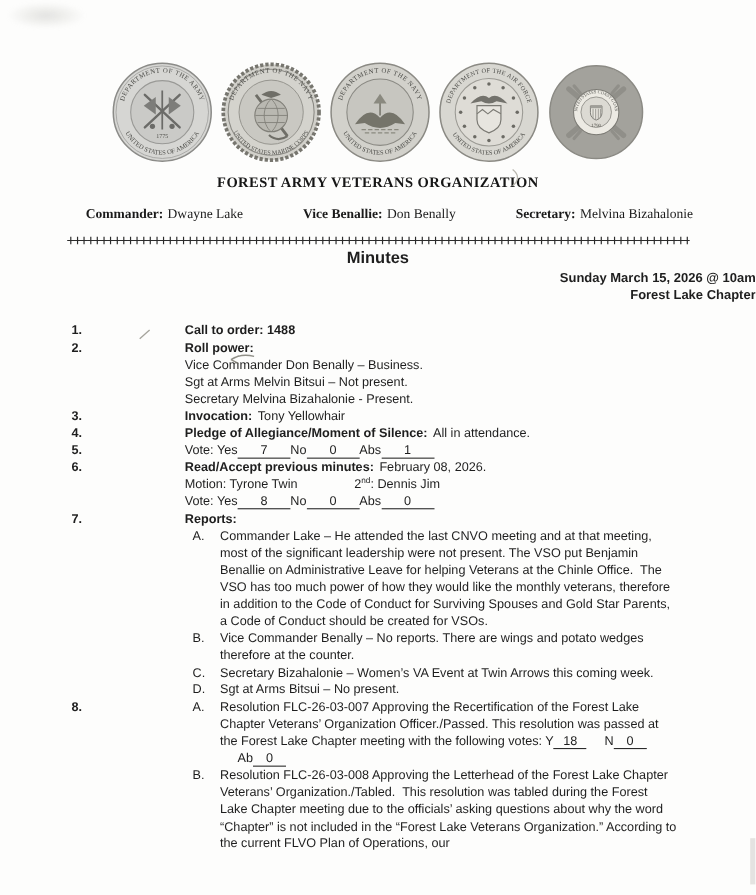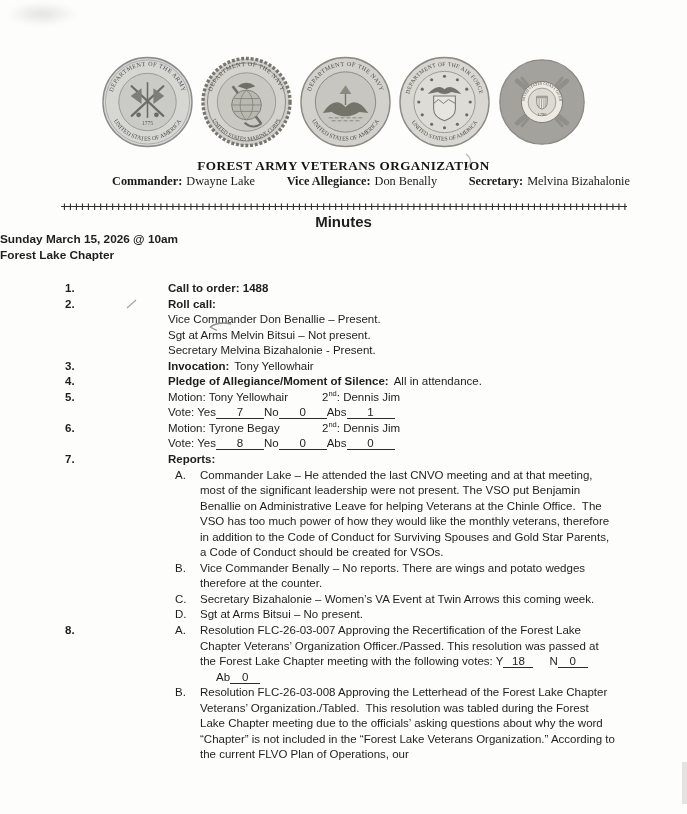--- a/index.html
+++ b/index.html
@@ -11,28 +11,28 @@
   .smudge{position:absolute;top:2px;left:6px;width:72px;height:24px;
     background:radial-gradient(ellipse,rgba(178,178,172,.35),transparent 70%);filter:blur(2px);}
   .edge-mark{position:absolute;right:0;top:762px;width:5px;height:42px;background:#d3d2ce;opacity:.6;}
   .pencil{position:absolute;}
   
   .seals-row{display:flex;justify-content:center;gap:6px;padding-top:55px;}
   .seal{display:block;}
   .arc-text{font-family:"Liberation Serif",serif;fill:#4c4c48;}
   .org-title{margin-top:9px;text-align:center;font-family:"Liberation Serif",serif;
     font-weight:bold;font-size:13.2px;letter-spacing:.4px;color:#161616;}
-  .officers{display:flex;justify-content:space-between;padding:0 57px 0 112px;
+  .officers{display:flex;justify-content:space-between;margin-top:13px;padding:0 57px 0 78px;
     font-family:"Liberation Serif",serif;font-size:12.3px;color:#1a1a1a;}
   .off-role{font-weight:bold;margin-right:4px;}
   .divider{margin:11px auto 0 auto;width:566px;overflow:hidden;white-space:nowrap;
     font-family:"DejaVu Sans Mono",monospace;font-size:13px;letter-spacing:-1.8px;color:#2c2c2c;line-height:13px;}
   
   .m-title{margin-top:0;text-align:center;font-weight:bold;font-size:15px;line-height:18px;}
-  .m-sub{text-align:left;font-weight:bold;font-size:11.8px;line-height:16px;}
+  .m-sub{text-align:right;font-weight:bold;font-size:11.8px;line-height:16px;}
   
   .agenda{margin-top:18px;padding-left:65px;font-size:11.5px;line-height:15.55px;width:566px;}
   .row{display:flex;}
   .num{flex:0 0 103px;font-weight:bold;}
   .content{flex:1 1 auto;min-width:0;}
   .blabel{font-weight:bold;}
   .after-label{margin-left:5px;}
   .motion-left{display:inline-block;width:154px;}
   sup{font-size:7.5px;line-height:0;}
   .uv{display:inline-block;width:48px;text-align:center;border-bottom:1.2px solid #2b2b2b;line-height:12px;}
@@ -135,21 +135,21 @@
   </div>
 
   <svg class="pencil" style="left:463px;top:153px;" width="14" height="18">
     <path d="M3 1 Q12 8 3 16" fill="none" stroke="#b9b7ae" stroke-width="1.2"></path>
   </svg>
 
   <div class="org-title">FOREST ARMY VETERANS ORGANIZATION</div>
 
   <div class="officers">
     <span><span class="off-role">Commander:</span><span>Dwayne Lake</span></span>
-    <span><span class="off-role">Vice Allegiance:</span><span>Don Benally</span></span>
+    <span><span class="off-role">Vice Benallie:</span><span>Don Benally</span></span>
     <span><span class="off-role">Secretary:</span><span>Melvina Bizahalonie</span></span>
   </div>
 
   <div class="divider">++++++++++++++++++++++++++++++++++++++++++++++++++++++++++++++++++++++++++++++++++++++++++++++++++++</div>
 
   <div class="m-title">Minutes</div>
   <div class="m-sub">Sunday March 15, 2026 @ 10am</div>
   <div class="m-sub">Forest Lake Chapter</div>
 
   <svg class="pencil" style="left:126px;top:299px;" width="12" height="10">
@@ -162,54 +162,52 @@
   <div class="agenda">
 
     <div class="row">
       <span class="num">1.</span>
       <div class="content"><span class="blabel">Call to order: 1488</span></div>
     </div>
 
     <div class="row">
       <span class="num">2.</span>
       <div class="content">
-        <div><span class="blabel">Roll call:</span></div>
-        <div>Vice Commander Don Benallie – Present.</div>
+        <div><span class="blabel">Roll power:</span></div>
+        <div>Vice Commander Don Benally – Business.</div>
         <div>Sgt at Arms Melvin Bitsui – Not present.</div>
         <div>Secretary Melvina Bizahalonie - Present.</div>
       </div>
     </div>
 
     <div class="row">
       <span class="num">3.</span>
       <div class="content"><span class="blabel">Invocation:</span><span class="after-label">Tony Yellowhair</span></div>
     </div>
 
     <div class="row">
       <span class="num">4.</span>
       <div class="content"><span class="blabel">Pledge of Allegiance/Moment of Silence:</span><span class="after-label">All in attendance.</span></div>
     </div>
 
     <div class="row">
       <span class="num">5.</span>
       <div class="content">
         <div>
-          <span class="motion-left">Motion: Tony Yellowhair</span><span>2</span><sup>nd</sup><span>: Dennis Jim</span>
-        </div>
+          <span>Vote: Yes</span><span class="uv">7</span><span>No</span><span class="uv">0</span><span>Abs</span><span class="uv">1</span>
+        </div>
+      </div>
+    </div>
+
+    <div class="row">
+      <span class="num">6.</span>
+      <div class="content">
+        <div><span class="blabel">Read/Accept previous minutes:</span><span class="after-label">February 08, 2026.</span></div>
         <div>
-          <span>Vote: Yes</span><span class="uv">7</span><span>No</span><span class="uv">0</span><span>Abs</span><span class="uv">1</span>
-        </div>
-      </div>
-    </div>
-
-    <div class="row">
-      <span class="num">6.</span>
-      <div class="content">
-        <div>
-          <span class="motion-left">Motion: Tyrone Begay</span><span>2</span><sup>nd</sup><span>: Dennis Jim</span>
+          <span class="motion-left">Motion: Tyrone Twin</span><span>2</span><sup>nd</sup><span>: Dennis Jim</span>
         </div>
         <div>
           <span>Vote: Yes</span><span class="uv">8</span><span>No</span><span class="uv">0</span><span>Abs</span><span class="uv">0</span>
         </div>
       </div>
     </div>
 
     <div class="row">
       <span class="num">7.</span>
       <div class="content">

